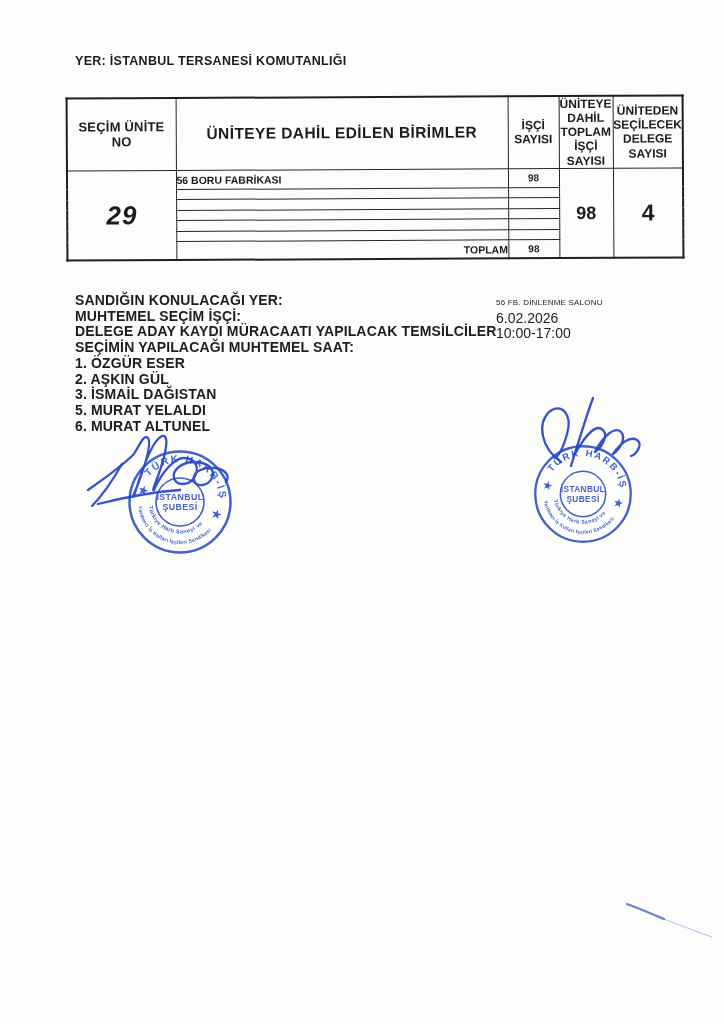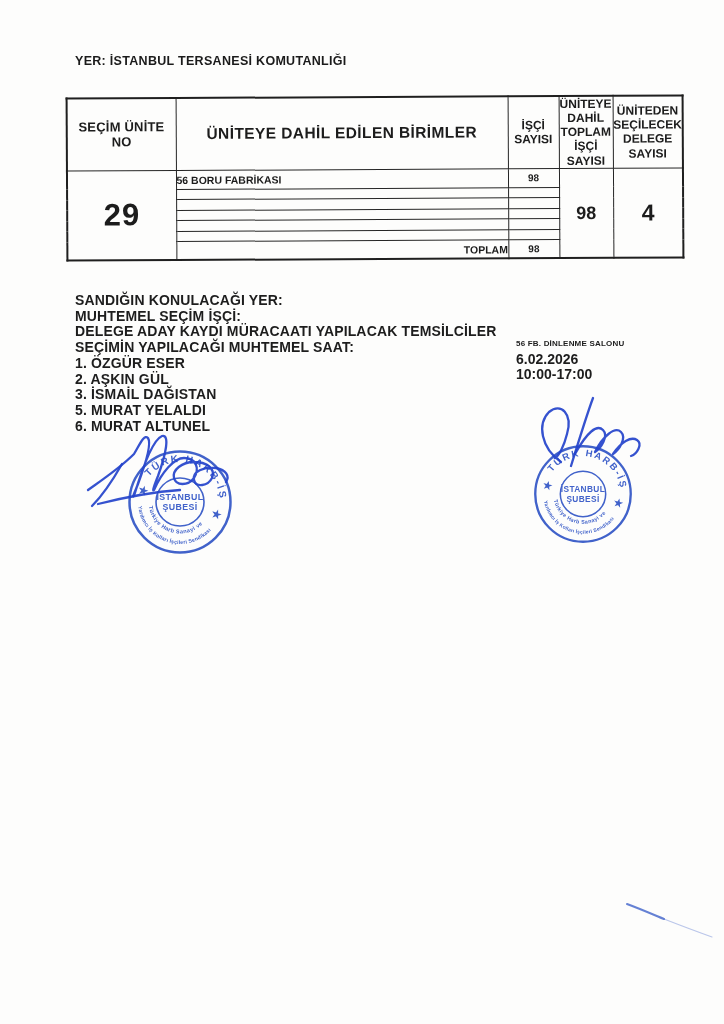--- a/index.html
+++ b/index.html
@@ -34,36 +34,36 @@
   }
   table.elect{border:2.2px solid #1f1f1f;}
   td.hc{text-align:center;line-height:1.18;}
   td.h-unitno{font-size:13px;letter-spacing:.2px;}
   td.h-units{font-size:15.5px;letter-spacing:.4px;}
   td.h-small{font-size:12px;}
   tr.hdr td{height:58px;}
   tr.r-first td{height:18px;}
   tr.r-empty td{height:9.5px;font-size:8px;}
   tr.r-total td{height:17px;}
-  td.unitno-cell{font-size:31px;text-align:center;letter-spacing:1px;}
+  td.unitno-cell{font-size:26px;text-align:center;letter-spacing:1px;font-style:italic;}
   td.name-cell{font-size:10.5px;text-align:left;padding-left:3px;}
   td.count-cell{font-size:10px;text-align:center;}
   td.total-label-cell{font-size:10.5px;text-align:right;padding-right:4px;}
   td.bigtotal-cell{font-size:18px;text-align:center;}
   td.delegate-cell{font-size:23px;text-align:center;}
 
   
   .info-left{
     position:absolute;left:75px;top:293px;
     font-size:14px;font-weight:bold;line-height:15.7px;
     letter-spacing:.15px;color:#1d1d1d;white-space:nowrap;
   }
   .info-right{
-    position:absolute;left:516px;top:295px;
-    font-weight:bold;line-height:15.5px;color:#1d1d1d;white-space:nowrap;margin-top:41px;
+    position:absolute;left:496px;top:295px;
+    font-weight:normal;line-height:15.5px;color:#1d1d1d;white-space:nowrap;
   }
   .info-right .v-location{font-size:8px;letter-spacing:.2px;}
   .info-right .v-date,.info-right .v-time{font-size:14px;}
 
   
   .stamp{position:absolute;opacity:.9;}
   .stamp-left{left:125px;top:447px;width:110px;height:110px;}
   .stamp-right{left:531px;top:442px;width:104px;height:104px;}
   .stamp circle{stroke:#2d52c5;fill:none;}
   .stamp text{fill:#2d52c5;font-family:"Liberation Sans", sans-serif;font-weight:bold;}

